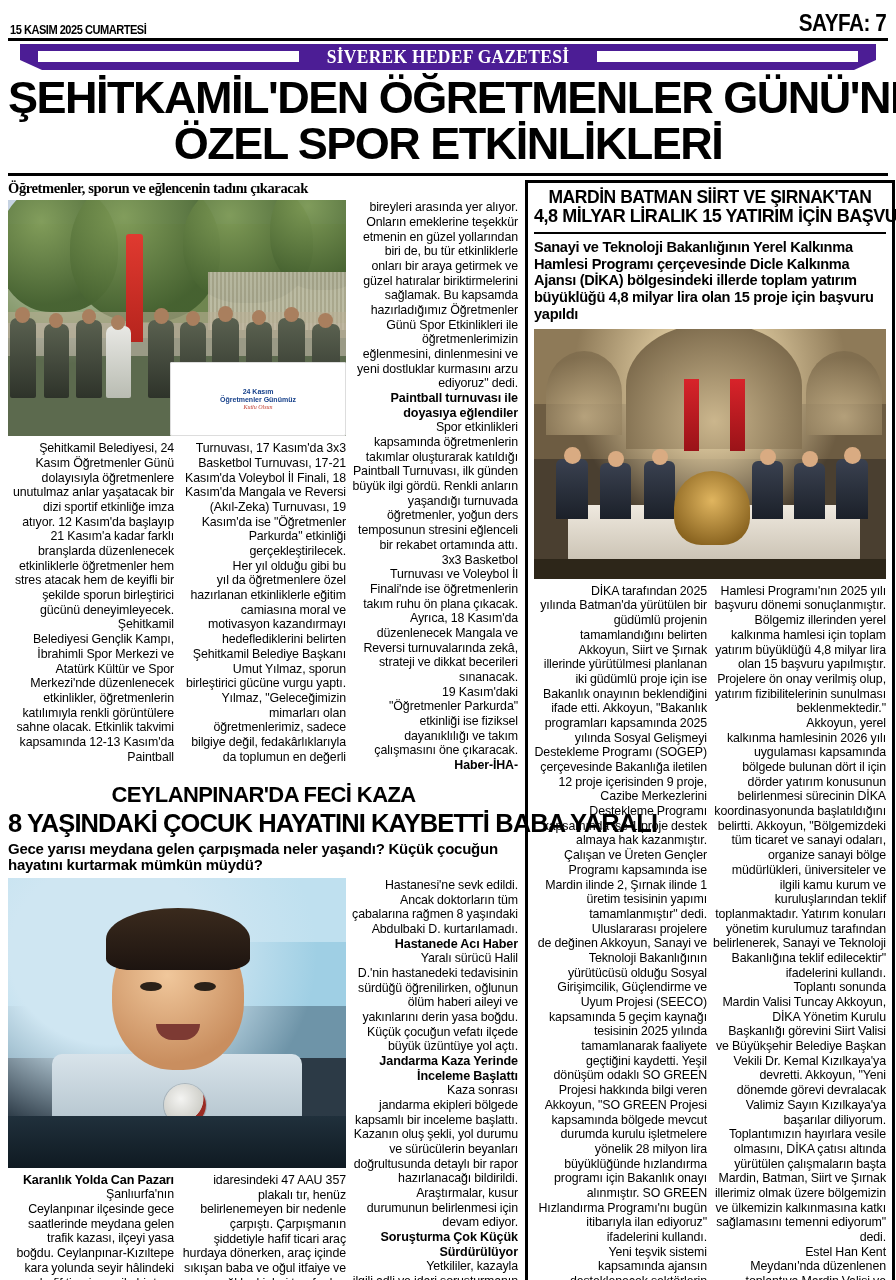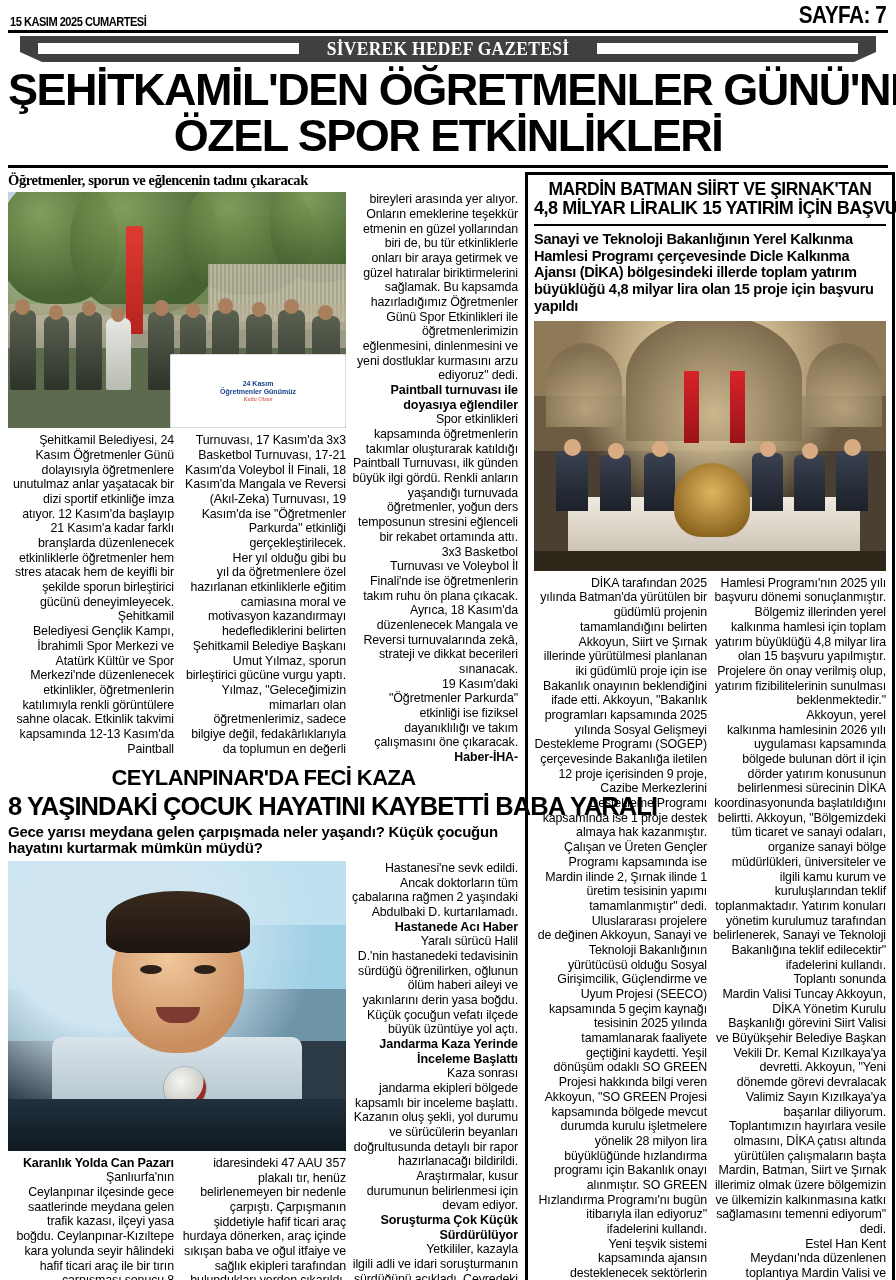--- a/index.html
+++ b/index.html
@@ -8,21 +8,21 @@
     background: #ffffff;
     font-family: "Liberation Sans", sans-serif;
     color: #000;
     overflow: hidden;
   }
   .page { width: 896px; height: 1280px; position: relative; padding: 0 8px; }
 
   
   .masthead {
     display: flex; align-items: flex-end; justify-content: space-between;
-    height: 30px; padding: 12px 2px 1px 2px;
+    height: 38px; padding: 12px 2px 1px 2px;
   }
   .mh-date {
     font-weight: bold; font-size: 13.5px; letter-spacing: -0.6px;
     transform: scaleX(0.82); transform-origin: left bottom;
     white-space: nowrap;
   }
   .mh-section {
     font-weight: bold; font-size: 17px; letter-spacing: 3px;
     position: absolute; left: 0; right: 0; text-align: center; bottom: 7px;
   }
@@ -30,21 +30,21 @@
     font-weight: bold; font-size: 23px; letter-spacing: -0.5px;
     transform: scaleX(0.9); transform-origin: right bottom;
     white-space: nowrap; z-index: 3;
   }
   .rule-thick { height: 3px; background: #000; }
 
   
   .banner-wrap { position: relative; height: 26px; margin-top: 3px; }
   .banner {
     position: absolute; left: 12px; right: 12px; top: 0; height: 26px;
-    background: #404040;
+    background: #4c1d95;
     clip-path: polygon(0 0, 100% 0, 100% 62%, calc(100% - 22px) 100%, 22px 100%, 0 62%);
     display: flex; align-items: center; justify-content: flex-end; gap: 15px;
   }
   .banner-bar { height: 11px; background: #fff; flex: 1 1 auto; margin-top: -2px; }
   .banner-bar.left { margin-left: 18px; }
   .banner-bar.right { margin-right: 18px; }
   .banner-text {
     color: #fff; font-weight: bold; font-size: 18px; letter-spacing: 0.3px;
     white-space: nowrap; padding: 0 9px;
     font-family: "Liberation Serif", serif;
@@ -122,21 +122,21 @@
   }
   .bodytext p { text-indent: 0; margin: 0; }
   .bodytext p.ind { text-indent: 52px; }
   .bodytext b { font-weight: bold; }
   .subhead {
     font-weight: bold; font-size: 12.6px; line-height: 1.16;
     padding-left: 6px;
   }
 
   
-  .s2-head { text-align: center; }
+  .s2-head { text-align: center; margin-top: 9px; }
   .s2-head .t1 {
     font-weight: bold; font-size: 22px; letter-spacing: -0.6px; white-space: nowrap;
   }
   .s2-head .t2 {
     font-weight: bold; font-size: 25.5px; letter-spacing: -0.9px;
     white-space: nowrap; margin-top: 1px;
   }
   .s2-sub {
     font-weight: bold; font-size: 15px; line-height: 1.1; margin-top: 3px;
     text-align: left; letter-spacing: -0.25px;
@@ -315,21 +315,21 @@
 
             </div>
             <div class="col bodytext">
               <p>idaresindeki 47 AAU 357 plakalı tır, henüz belirlenemeyen bir nedenle çarpıştı. Çarpışmanın şiddetiyle hafif ticari araç hurdaya dönerken, araç içinde sıkışan baba ve oğul itfaiye ve sağlık ekipleri tarafından bulundukları yerden çıkarıldı.</p>
 
             </div>
           </div>
         </div>
 
         <div class="col bodytext">
-          <p>Hastanesi'ne sevk edildi. Ancak doktorların tüm çabalarına rağmen 2 yaşındaki Abdulbaki D. kurtarılamadı.</p>
+          <p>Hastanesi'ne sevk edildi. Ancak doktorların tüm çabalarına rağmen 8 yaşındaki Abdulbaki D. kurtarılamadı.</p>
           <div class="subhead" style="padding-left:0">Hastanede Acı Haber</div>
           <p class="ind">Yaralı sürücü Halil D.'nin hastanedeki tedavisinin sürdüğü öğrenilirken, oğlunun ölüm haberi aileyi ve yakınlarını derin yasa boğdu. Küçük çocuğun vefatı ilçede büyük üzüntüye yol açtı.</p>
           <div class="subhead" style="padding-left:0">Jandarma Kaza Yerinde İnceleme Başlattı</div>
           <p class="ind">Kaza sonrası jandarma ekipleri bölgede kapsamlı bir inceleme başlattı. Kazanın oluş şekli, yol durumu ve sürücülerin beyanları doğrultusunda detaylı bir rapor hazırlanacağı bildirildi. Araştırmalar, kusur durumunun belirlenmesi için devam ediyor.</p>
           <div class="subhead" style="padding-left:0">Soruşturma Çok Küçük Sürdürülüyor</div>
           <p class="ind"><span>Yetkililer, kazayla ilgili adli ve idari soruşturmanın sürdüğünü açıkladı. Çevredeki güvenlik kameralarının da inceleme altına alındığı öğrenildi. Olayın kesin oluş nedeninin yapılacak incelemeler sonucunda netleşmesi bekleniyor. </span></p>
         </div>
       </div>
     </div>
 

